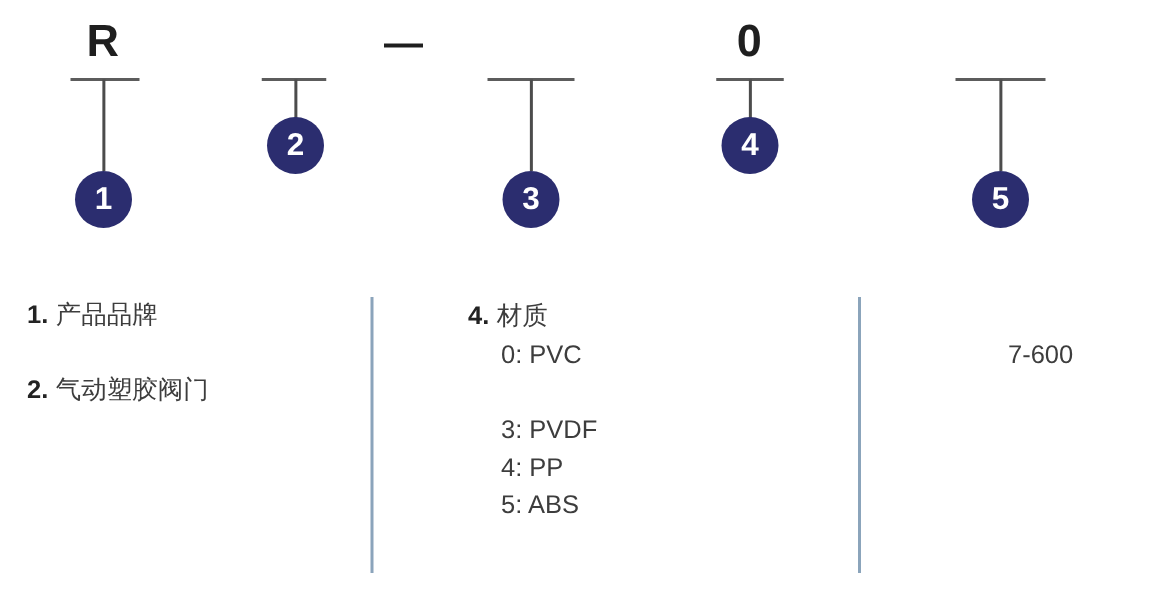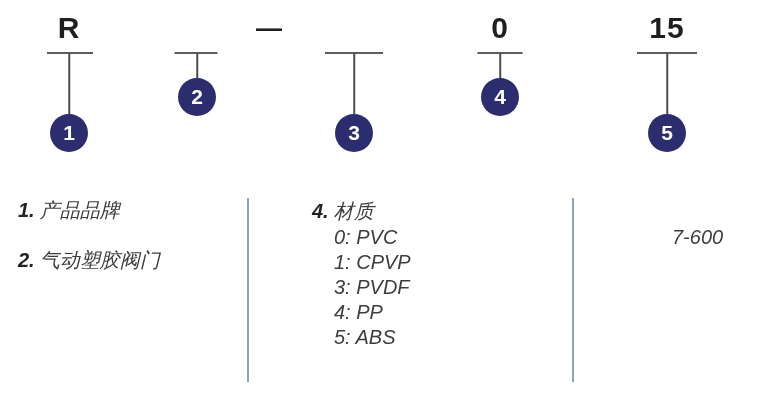--- a/index.html
+++ b/index.html
@@ -31,34 +31,33 @@
     font-size:21px; font-weight:700; display:flex; align-items:center;
     justify-content:center; transform:translateX(-50%);
   }
   .badge.long { top:114px; }
   .badge.short { top:78px; }
   .vdiv {
     position:absolute; top:198px; height:184px; width:2px;
     background:var(--divider,#8ba4bb);
   }
   .li {
-    position:absolute; font-size:20px; color:var(--legend-text,#3d3d3d);
-    line-height:22px; white-space:nowrap;font-style:italic;
+    position:absolute; font-size:17px; color:var(--legend-text,#3d3d3d);
+    line-height:22px; white-space:nowrap;
   }
   .li .n { font-weight:700; color:#232323; margin-right:5px; }
 </style>
 </head>
 <body>
 
 <div class="stage">
 
   <div class="code" style="left:69px">R</div>
   <div class="code dash" style="left:269px">—</div>
   <div class="code" style="left:500px">0</div>
-  <div class="code" style="left:667px">15</div>
 
   <div class="uline" style="left:70px;width:46px"></div>
   <div class="uline" style="left:196px;width:43px"></div>
   <div class="uline" style="left:354px;width:58px"></div>
   <div class="uline" style="left:500px;width:45px"></div>
   <div class="uline" style="left:667px;width:60px"></div>
 
   <div class="conn long" style="left:69px"></div>
   <div class="conn short" style="left:197px"></div>
   <div class="conn long" style="left:354px"></div>
@@ -78,20 +77,19 @@
     <span class="n">1.</span><span>产品品牌</span>
   </div>
   <div class="li" style="left:18px;top:249px">
     <span class="n">2.</span><span>气动塑胶阀门</span>
   </div>
 
   <div class="li" style="left:312px;top:200px">
     <span class="n">4.</span><span>材质</span>
   </div>
   <div class="li" style="left:334px;top:226px">0: PVC</div>
-  <div class="li" style="left:334px;top:251px">1: CPVP</div>
   <div class="li" style="left:334px;top:276px">3: PVDF</div>
   <div class="li" style="left:334px;top:301px">4: PP</div>
   <div class="li" style="left:334px;top:326px">5: ABS</div>
 
   <div class="li" style="left:672px;top:226px">7-600</div>
 
 </div>
 
 </body></html>

